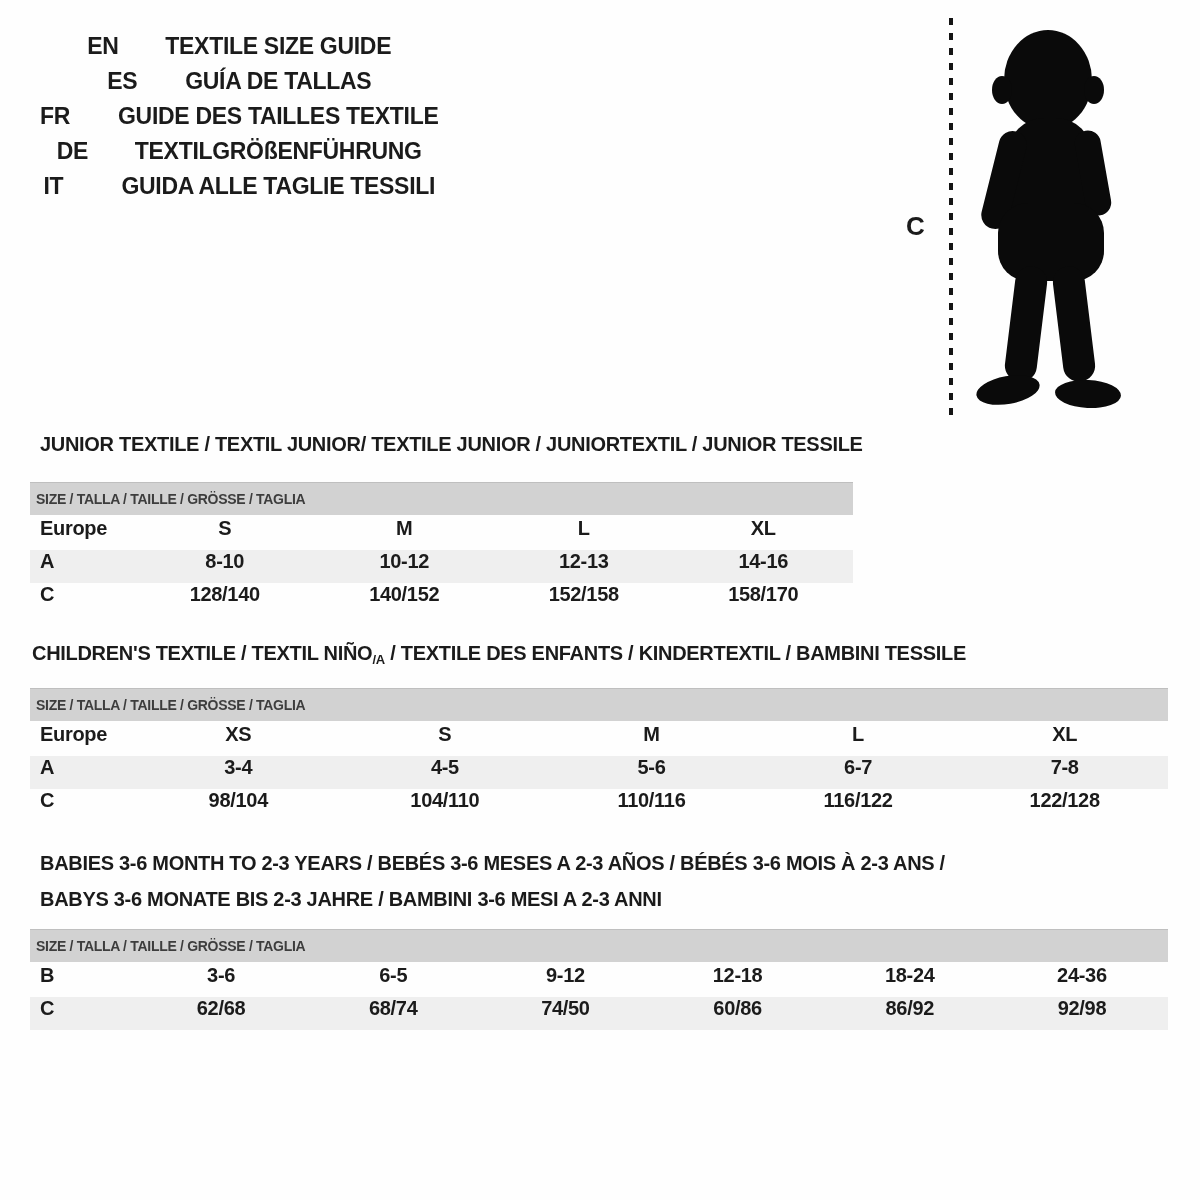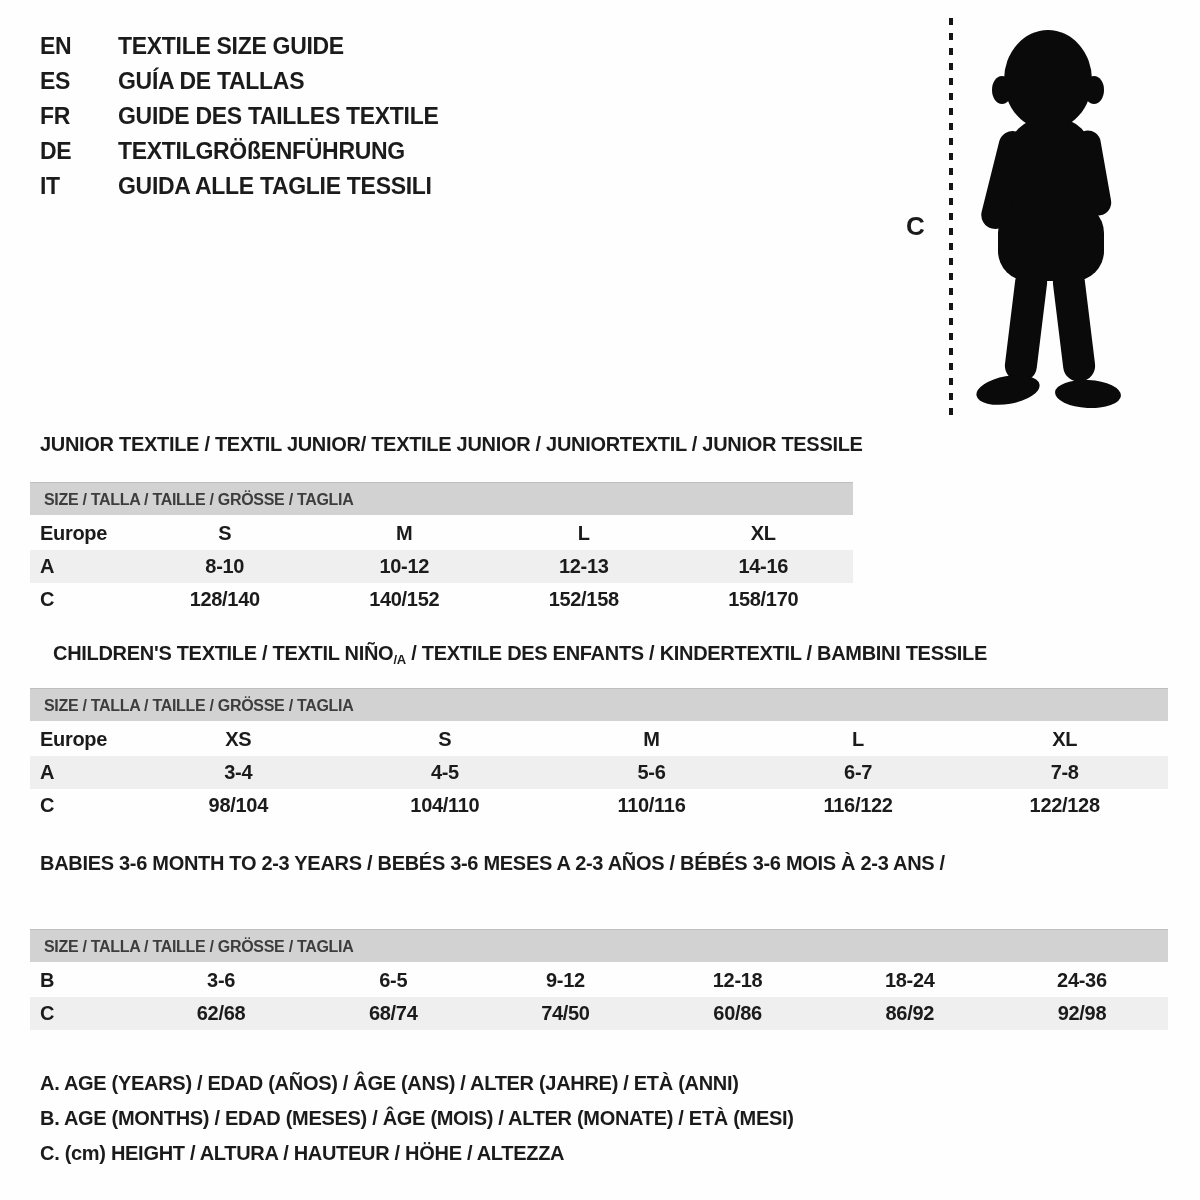--- a/index.html
+++ b/index.html
@@ -6,46 +6,46 @@
   .page{
     position:relative;width:1200px;height:1200px;overflow:hidden;
     background:var(--background,#fefefe);
     color:var(--text,#1b1b1b);
     font-family:"Liberation Sans",sans-serif;
     font-weight:700;
     letter-spacing:-0.3px;
   }
   
   .lang-block{position:absolute;left:40px;top:29px;}
-  .lang-row{display:flex;height:35px;align-items:center;font-size:23px;}
+  .lang-row{display:flex;height:35px;align-items:center;font-size:23px;justify-content:center;}
   .lang-code{width:78px;}
   .lang-title{white-space:nowrap;}
   
   .c-label{position:absolute;left:906px;top:211px;font-size:26px;}
   .figure-svg{position:absolute;left:946px;top:18px;width:200px;height:400px;}
   
   .section-title{position:absolute;font-size:20px;white-space:nowrap;}
   .junior-title{left:40px;top:433px;text-align:center;}
-  .children-title{left:53px;top:642px;}
+  .children-title{left:32px;top:642px;}
   .subsmall{font-size:13px;vertical-align:-4px;letter-spacing:-0.2px;}
   .babies-title{left:40px;top:831px;line-height:36px;margin-top:14px;}
   
   .t-table{position:absolute;left:30px;}
   .w-junior{width:823px;}
   .w-full{width:1138px;}
   .junior-table{top:482px;}
   .children-table{top:688px;}
   .babies-table{top:929px;}
   .t-band{
-    height:33px;line-height:33px;box-sizing:border-box;padding-left:14px;
+    height:33px;line-height:33px;box-sizing:border-box;padding-left:6px;
     background:var(--band-bg,#d2d2d2);color:var(--band-text,#3d3d3d);
-    font-size:16px;border-top:1px solid #bfbfbf;
+    font-size:14px;border-top:1px solid #bfbfbf;
   }
   .t-rows{margin-top:2px;}
-  .t-row{display:flex;height:33px;align-items:center;font-size:20px;}
+  .t-row{display:flex;height:33px;align-items:flex-start;font-size:20px;}
   .t-row.shaded{background:var(--row-shaded-bg,#efefef);}
   .t-label{width:105px;padding-left:10px;box-sizing:border-box;}
   .t-cell{flex:1;text-align:center;}
   
   .footnotes{position:absolute;left:40px;top:1066px;font-size:20px;line-height:35px;white-space:nowrap;}
 </style>
 </head>
 <body>
 
 <div class="page" style="--background: #fefefe; --text: #1b1b1b; --band-bg: #d2d2d2; --band-text: #3d3d3d; --row-shaded-bg: #efefef; --silhouette: #0a0a0a;">
@@ -147,20 +147,21 @@
           <div class="t-cell">104/110</div>
           <div class="t-cell">110/116</div>
           <div class="t-cell">116/122</div>
           <div class="t-cell">122/128</div>
         </div>
       </div>
   </div>
 
   <div class="section-title babies-title">
     <div>BABIES 3-6 MONTH TO 2-3 YEARS / BEBÉS 3-6 MESES A 2-3 AÑOS / BÉBÉS 3-6 MOIS À 2-3 ANS /</div>
+    <div>BABYS 3-6 MONATE BIS 2-3 JAHRE / BAMBINI 3-6 MESI A 2-3 ANNI</div>
   </div>
   <div class="t-table w-full babies-table">
     <div class="t-band">SIZE / TALLA / TAILLE / GRÖSSE / TAGLIA</div>
     <div class="t-rows">
         <div class="t-row">
           <div class="t-label">B</div>
           <div class="t-cell">3-6</div>
           <div class="t-cell">6-5</div>
           <div class="t-cell">9-12</div>
           <div class="t-cell">12-18</div>
@@ -172,19 +173,14 @@
           <div class="t-cell">62/68</div>
           <div class="t-cell">68/74</div>
           <div class="t-cell">74/50</div>
           <div class="t-cell">60/86</div>
           <div class="t-cell">86/92</div>
           <div class="t-cell">92/98</div>
         </div>
       </div>
   </div>
 
-  <div class="footnotes">
-    <div>A. AGE (YEARS) / EDAD (AÑOS) / ÂGE (ANS) / ALTER (JAHRE) / ETÀ (ANNI)</div>
-    <div>B. AGE (MONTHS) / EDAD (MESES) / ÂGE (MOIS) / ALTER (MONATE) / ETÀ (MESI)</div>
-    <div>C. (cm) HEIGHT / ALTURA / HAUTEUR / HÖHE / ALTEZZA</div>
-  </div>
 
 </div>
 
 </body></html>

